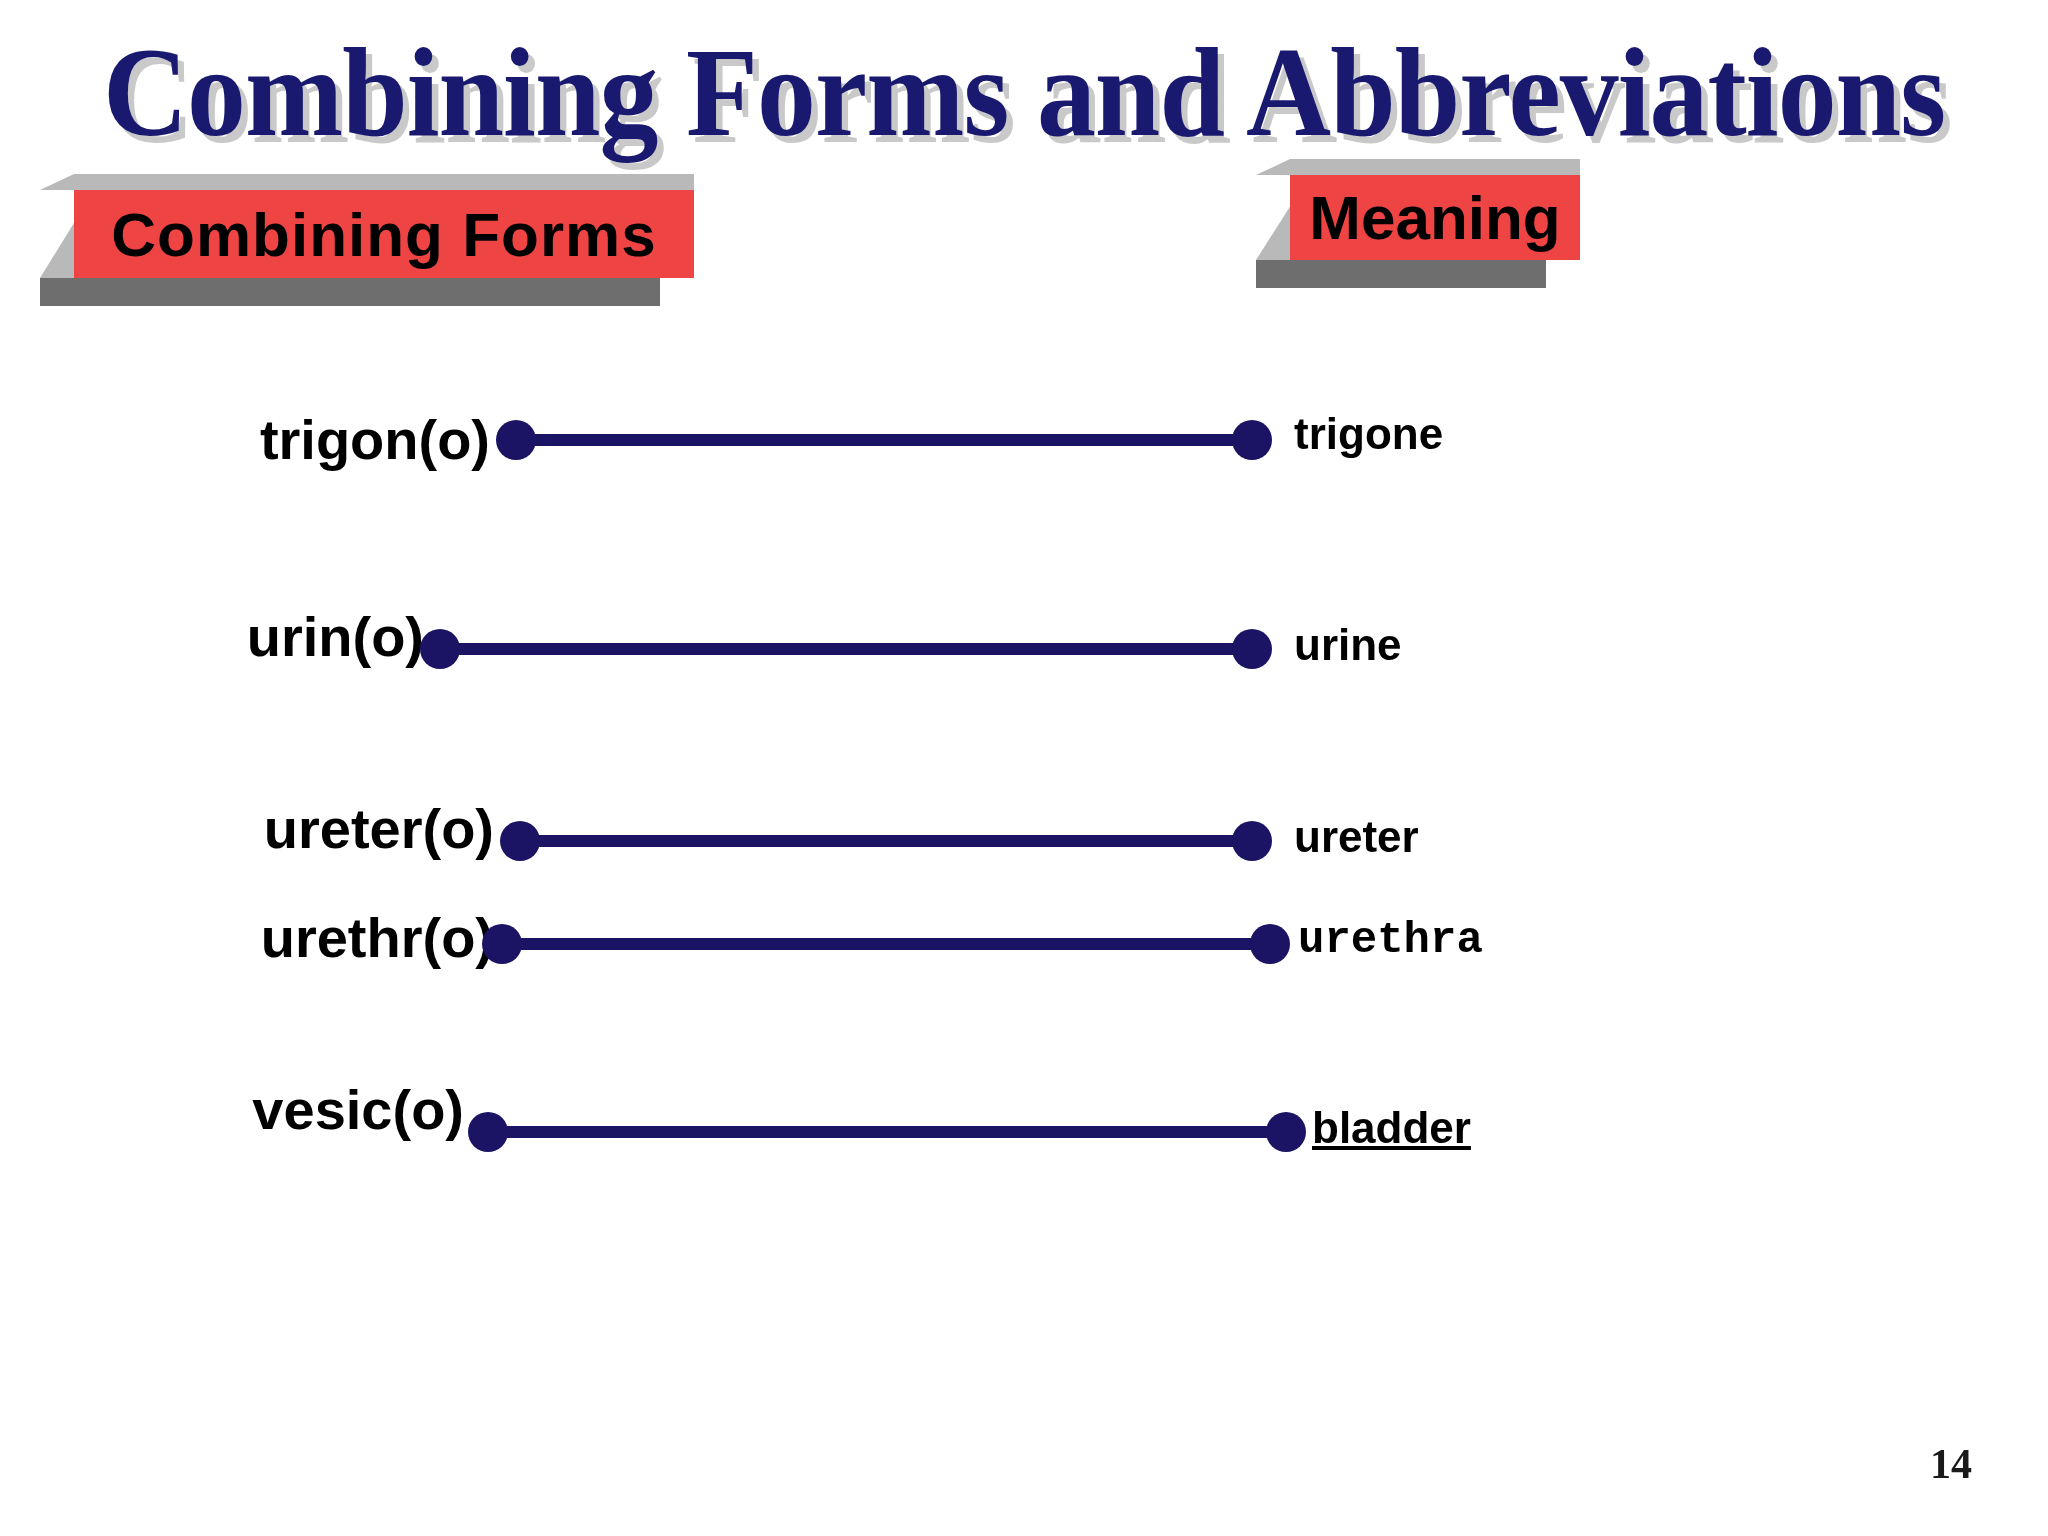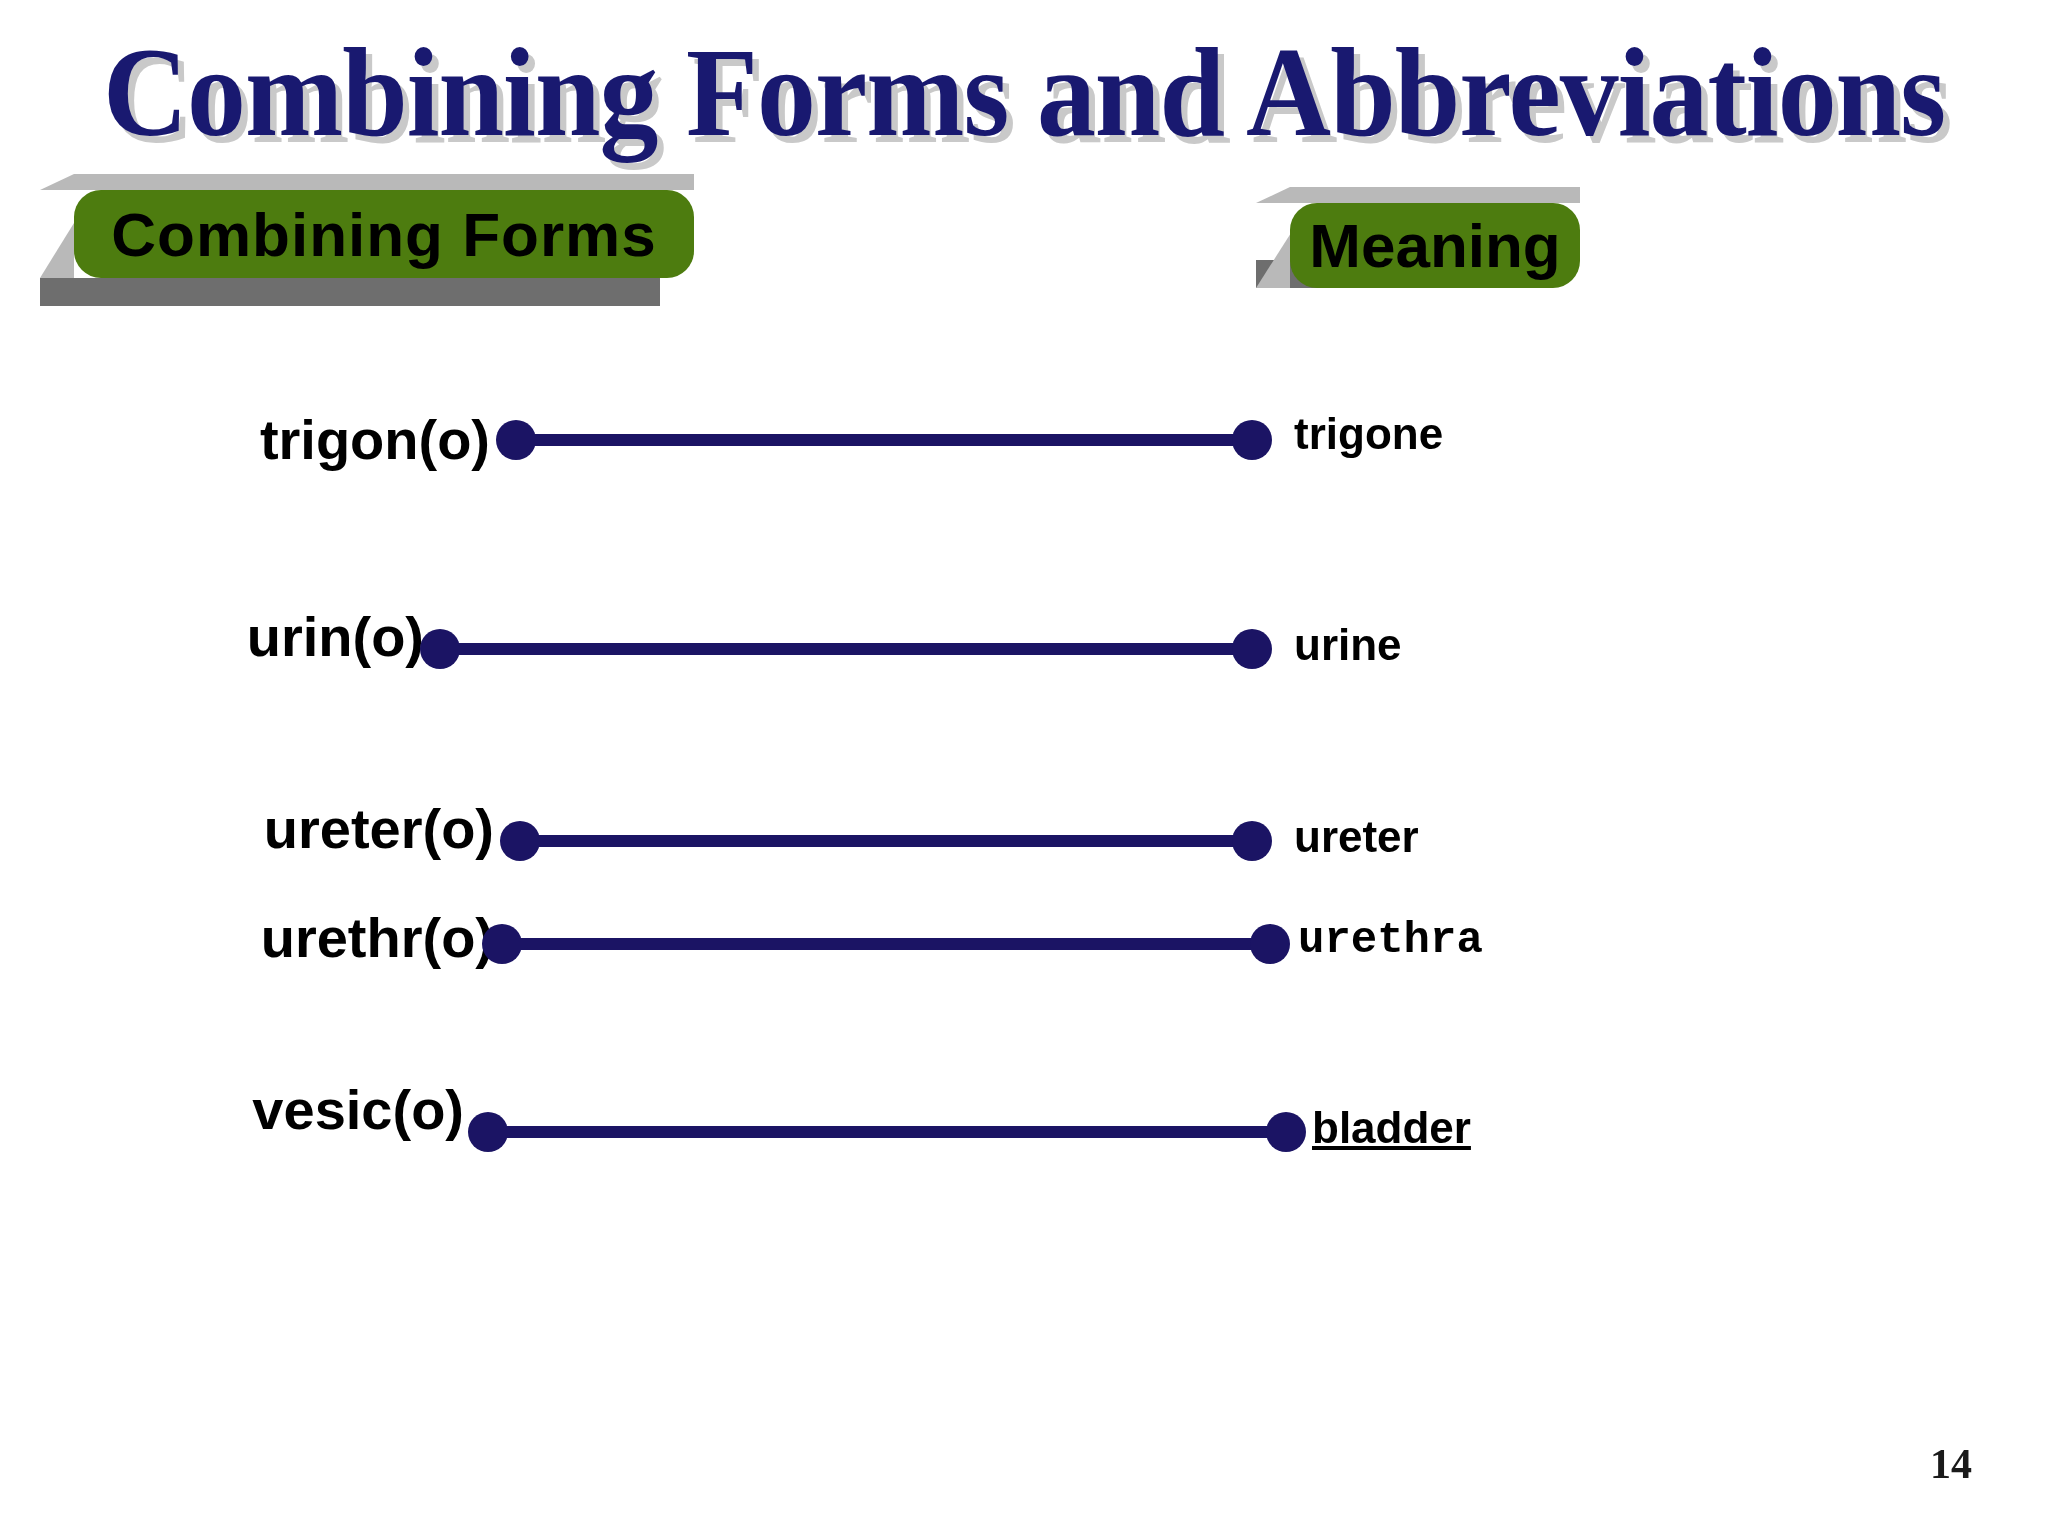--- a/index.html
+++ b/index.html
@@ -33,29 +33,28 @@
     transform-origin: 50% 0;
     text-shadow: 7px 7px 0 #c9c9c9;
     white-space: nowrap;
     user-select: none;
   }
 
   
   .plaque {
     position: absolute;
     box-sizing: border-box;
-    background: #4d7c0f;
+    background: #ef4444;
     color: #000000;
     font-family: "Liberation Sans", sans-serif;
     font-weight: bold;
     display: flex;
     align-items: center;
     justify-content: center;
     white-space: nowrap;
-    border-radius: 27px;
   }
   
   .plaque::before {
     content: "";
     position: absolute;
     left: -34px;
     top: -16px;
     width: 34px;
     height: calc(100% + 16px);
     background: #b9b9b9;
@@ -91,21 +90,20 @@
     top: 278px;
     width: 620px;
   }
   #plaque-meaning {
     left: 1290px;
     top: 175px;
     width: 290px;
     height: 85px;
     font-size: 62px;
     letter-spacing: 0px;
-    margin-top: 28px;
   }
   #foot-meaning {
     left: 1256px;
     top: 260px;
     width: 290px;
   }
 
   
   .row {
     position: absolute;

